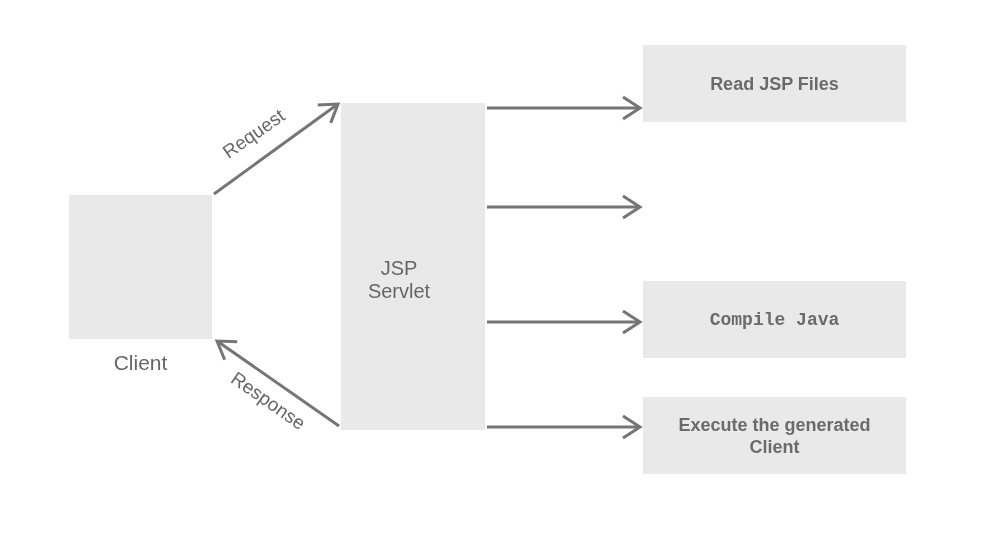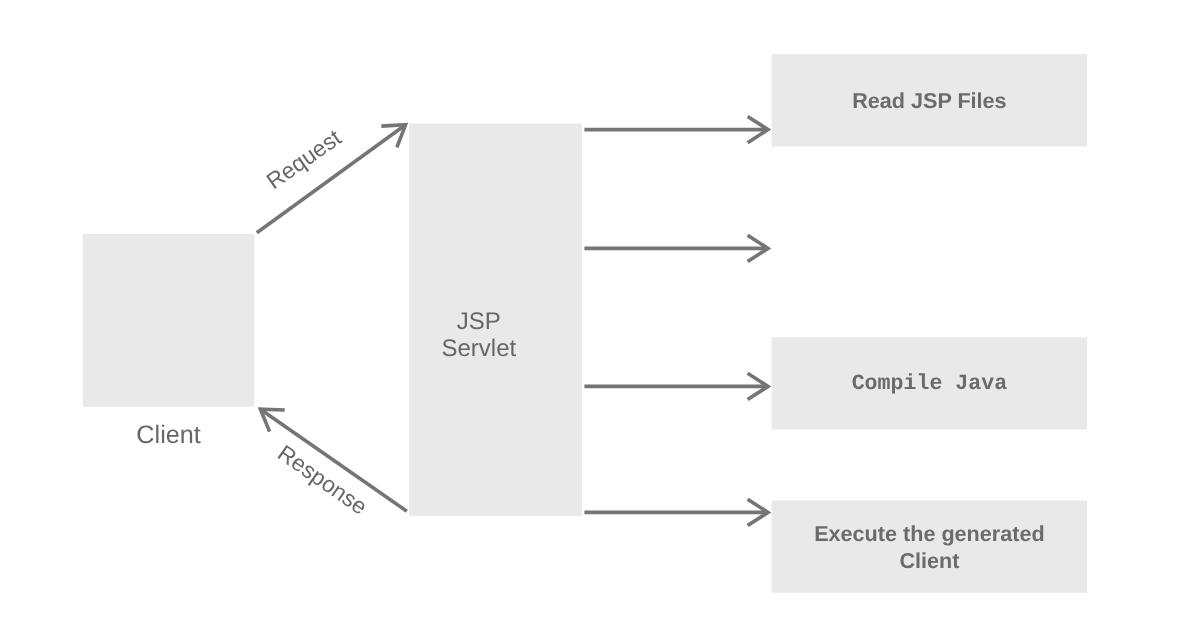--- a/index.html
+++ b/index.html
@@ -55,21 +55,21 @@
   .step-box .line {
     font-size: 18px;
     line-height: 22px;
     font-weight: bold;
     color: var(--bold-text, #6b6b6b);
     text-align: center;
   }
   .step-1 { top: 45px; }
   .step-2 { top: 163px; }
   .step-3 { top: 281px; font-family: Liberation Mono, monospace; }
-  .step-4 { top: 397px; margin-top: 20px; }
+  .step-4 { top: 397px; }
   .flow-label {
     position: absolute;
     font-size: 19px;
     color: var(--text, #666666);
     white-space: nowrap;
   }
   .request-label {
     left: 254px; top: 134px;
     transform: translate(-50%, -50%) rotate(-35deg);
   }

